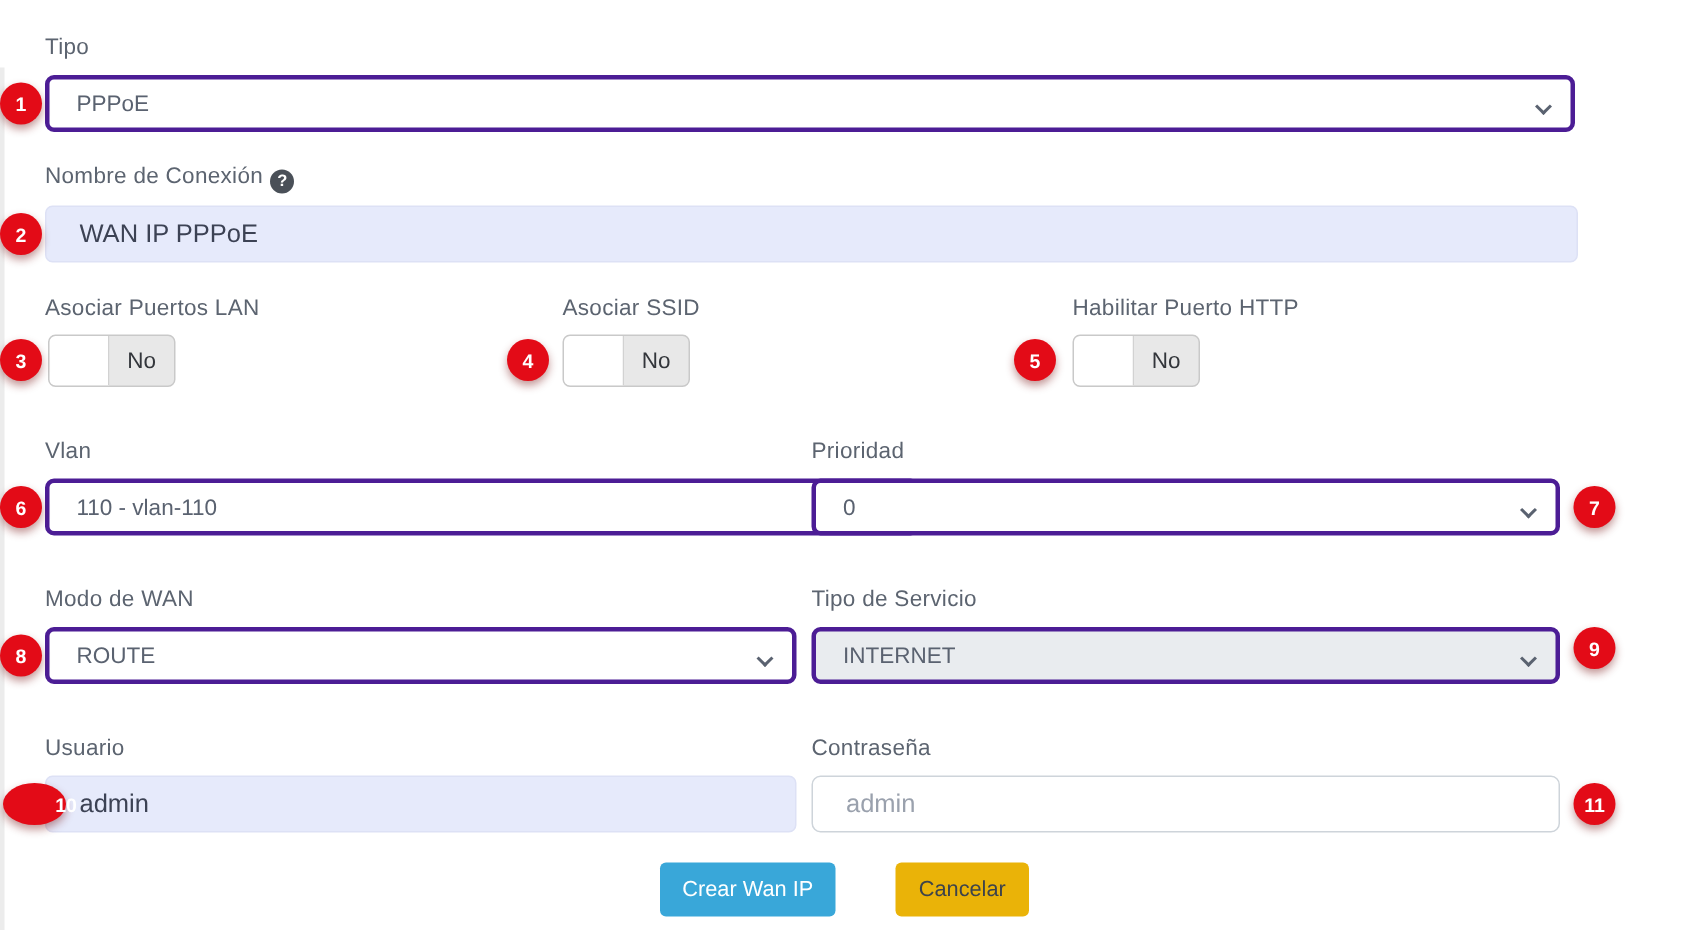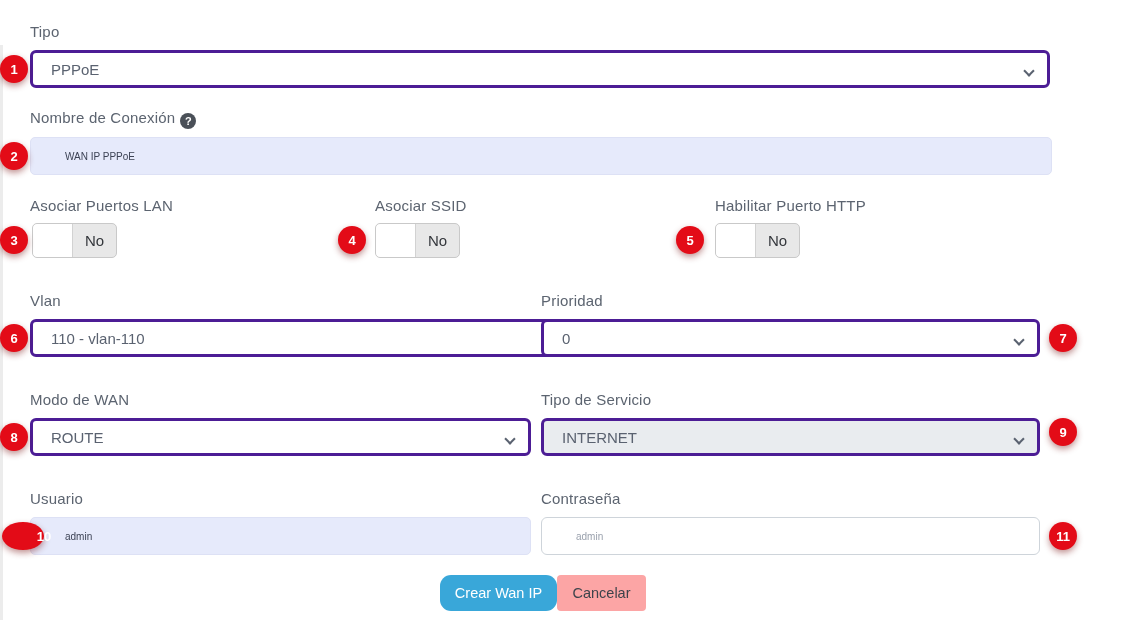--- a/index.html
+++ b/index.html
@@ -15,42 +15,42 @@
 
   .select-box { position:absolute; height:38px; border:3px solid #4c1d95; border-radius:6px;
     background:#fff; display:flex; align-items:center; padding:0 34px 0 18px;
     font-size:15px; color:#5a6270; cursor:pointer; }
   .select-box .chev { position:absolute; right:14px; top:14px; width:8px; height:8px;
     border-right:2px solid #5a6270; border-bottom:2px solid #5a6270; transform:rotate(45deg); }
   .select-box.disabled { background:#e9ecef; cursor:default; }
   .select2-caret { position:absolute; right:16px; top:14px; font-size:10px; color:#889; }
 
   .text-input { position:absolute; height:38px; border:1px solid #dde1f5; border-radius:5px;
-    background:#e6eafb; font-size:10px; color:#3c4254; padding:0 34px;
+    background:#e6eafb; font-size:17px; color:#3c4254; padding:0 22px;
     font-family:"Liberation Sans","DejaVu Sans",sans-serif; outline:none; }
   .text-input.plain { background:#fff; border:1px solid #ced4da; border-radius:6px; color:#9aa1ad; }
   .text-input.plain::placeholder { color:#9aa1ad; opacity:1; }
 
   .toggle { position:absolute; width:85px; height:35px; border:1px solid #c9c9c9; border-radius:5px;
     background:#e8e8e8; overflow:hidden; cursor:pointer; }
   .toggle .knob { position:absolute; left:0; top:0; width:40px; height:100%;
     background:#fff; border-right:1px solid #d2d2d2; border-radius:4px 0 0 4px; }
   .toggle .state { position:absolute; left:40px; right:0; top:0; height:100%;
     display:flex; align-items:center; justify-content:center; font-size:15px; color:#33363b; }
 
   .badge { position:absolute; width:28px; height:28px; border-radius:50%;
     background:#e30b17; color:#fff; font-size:13px; font-weight:bold;
     display:flex; align-items:center; justify-content:center;
     box-shadow:0 3px 6px rgba(120,20,20,.45); z-index:5; }
 
   .btn { position:absolute; height:36px; border:none; border-radius:4px; font-size:14.5px;
     display:flex; align-items:center; justify-content:center; cursor:pointer;
     font-family:"Liberation Sans","DejaVu Sans",sans-serif; }
-  .btn-primary { background:#39a7d9; color:#ffffff;border-radius:11px; }
-  .btn-light { background:#fca5a5; color:#3d434b; }
+  .btn-primary { background:#39a7d9; color:#ffffff; }
+  .btn-light { background:#eab308; color:#3d434b;margin-left:40px; }
 </style>
 </head>
 <body>
 
 <div class="stage">
   <div class="edge-strip"></div>
 
   <div class="field-label" style="left:30px; top:23px;">Tipo</div>
   <div class="select-box" style="left:30px; top:50px; width:1020px;">
     <span>PPPoE</span>

